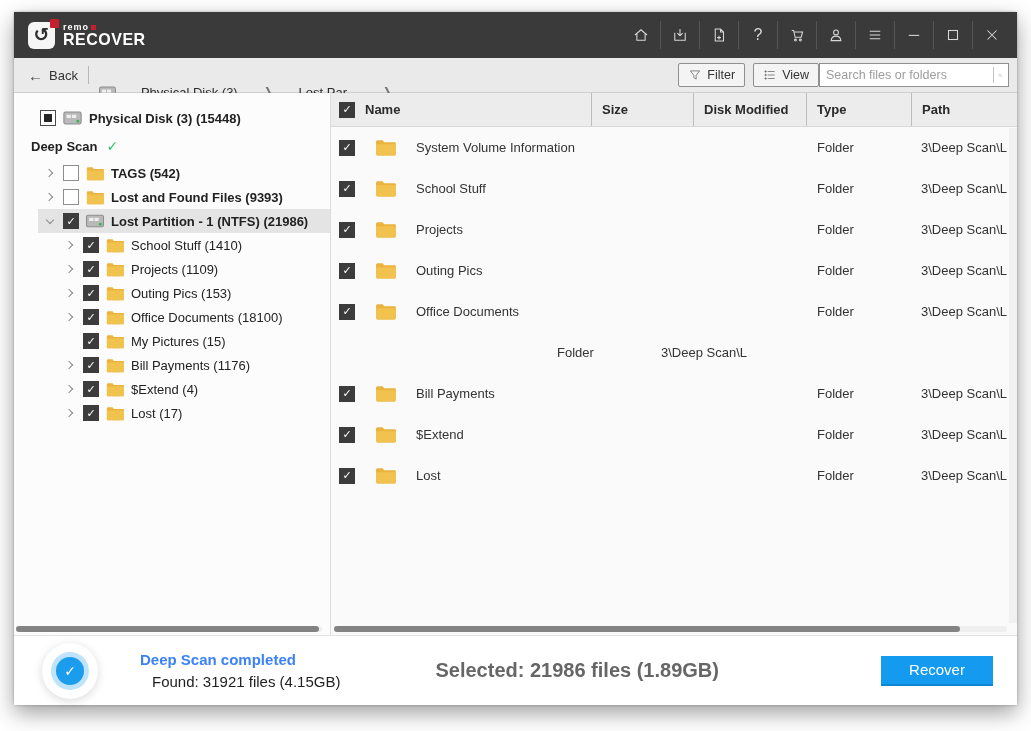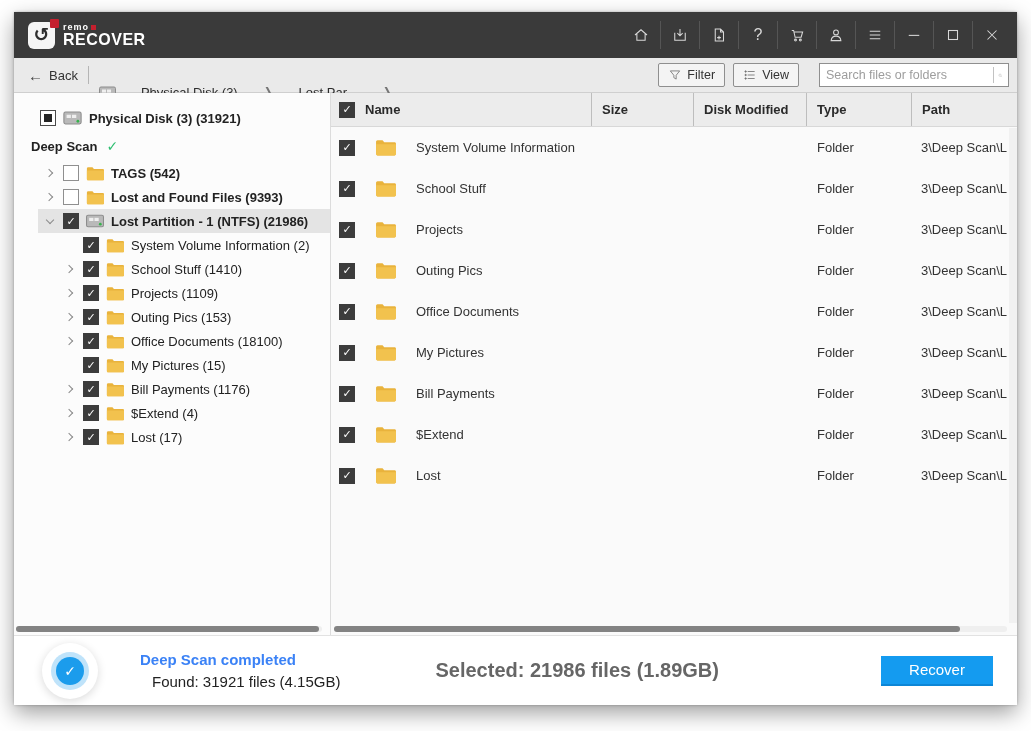--- a/index.html
+++ b/index.html
@@ -28,21 +28,21 @@
   
   .toolbar { height:35px; background:#eaeaea; border-bottom:1px solid #cfcfcf; display:flex; align-items:center; padding:0 8px 0 14px; flex:0 0 auto; }
   .back { display:flex; align-items:center; gap:6px; color:#333; font-size:13px; cursor:pointer; }
   .back .arr { font-size:15px; color:#444; }
   .vdiv { width:1px; height:18px; background:#b5b5b5; margin:0 10px; }
   .crumb { display:flex; align-items:center; gap:25px; color:#2d2d2d; font-size:13px;margin-top:34px; }
   .crumb .chev { color:#777; font-size:13px; transform:scaleX(.8); }
   .crumb-item { cursor:pointer; }
   .tool-btn { display:flex; align-items:center; gap:5px; background:#f4f4f4; border:1px solid #8f8f8f; border-radius:2px; height:24px; padding:0 9px; font-size:12.5px; color:#333; cursor:pointer; }
   .tool-btn svg { stroke:#6f6f6f; fill:none; stroke-width:1.4; }
-  .searchbox { display:flex; align-items:center; background:#fff; border:1px solid #8f8f8f; height:24px; width:190px; margin-left:20px; }
+  .searchbox { display:flex; align-items:center; background:#fff; border:1px solid #8f8f8f; height:24px; width:190px; margin-left:0; }
   .searchbox input { flex:1; border:none; outline:none; font-size:12.5px; padding:0 6px; color:#333; background:transparent; font-family:inherit; }
   .searchbox input::placeholder { color:#9d9d9d; }
   .searchbox .sdiv { width:1px; height:16px; background:#c2c2c2; }
   .searchbox svg { stroke:#7a7a7a; fill:none; stroke-width:1.3; margin:0 5px; }
   .spacer { flex:1; }
   
   .main { flex:1; display:flex; min-height:0; position:relative; }
   .tree-panel { width:317px; background:#fcfcfc; border-right:1px solid #dcdcdc; padding-top:12px; position:relative; overflow:hidden; }
   
   .tree-row, .tree-root, .scan-row { display:flex; align-items:center; gap:7px; height:24px; font-size:13px; color:#222; cursor:pointer; }
@@ -219,21 +219,21 @@
 
     <div class="tree-panel">
       <div class="tree-root">
         <span class="cb" data-state="indeterminate"></span>
         <svg width="19" height="14" viewBox="0 0 17 13">
             <rect x="0.5" y="1" width="16" height="11" rx="1.5" fill="#b9b9b9" stroke="#8d8d8d"></rect>
             <rect x="3" y="3.5" width="4" height="3" fill="#efefef"></rect>
             <rect x="8" y="3.5" width="4" height="3" fill="#efefef"></rect>
             <circle cx="13.5" cy="9.5" r="1.3" fill="#37b24d"></circle>
           </svg>
-        <span class="tree-label">Physical Disk (3) (31921)</span>
+        <span class="tree-label">Physical Disk (3) (15448)</span>
       </div>
       <div class="scan-row">
         <span>Deep Scan</span>
         <span class="scan-check">✓</span>
       </div>
 
         <div class="tree-row" data-level="1" data-sel="false" data-bold="true" data-icon="folder">
           <span class="arrow" data-arrow="collapsed"></span>
           <span class="cb" data-state="unchecked"></span>
           <span class="node-ic folder-ic">
@@ -267,32 +267,20 @@
             <svg width="18" height="14" viewBox="0 0 17 13">
               <rect x="0.5" y="1" width="16" height="11" rx="1.5" fill="#b9b9b9" stroke="#8d8d8d"></rect>
               <rect x="3" y="3.5" width="4" height="3" fill="#efefef"></rect>
               <rect x="8" y="3.5" width="4" height="3" fill="#efefef"></rect>
               <circle cx="13.5" cy="9.5" r="1.3" fill="#37b24d"></circle>
             </svg>
           </span>
           <span class="tree-label">Lost Partition - 1 (NTFS) (21986)</span>
         </div>
 
-        <div class="tree-row" data-level="2" data-sel="false" data-bold="false" data-icon="folder">
-          <span class="arrow" data-arrow="none"></span>
-          <span class="cb" data-state="checked"></span>
-          <span class="node-ic folder-ic">
-            <svg width="18" height="15" viewBox="0 0 20 16">
-              <path d="M1 2.5 C1 1.7 1.6 1 2.4 1 H7.2 L8.8 3 H18.6 C19.4 3 20 3.6 20 4.4 V14 C20 14.8 19.4 15.5 18.6 15.5 H2.4 C1.6 15.5 1 14.8 1 14 Z" fill="#e9b33c"></path>
-              <path d="M1 4.8 H20 V14 C20 14.8 19.4 15.5 18.6 15.5 H2.4 C1.6 15.5 1 14.8 1 14 Z" fill="#f2c24e"></path>
-            </svg>
-          </span>
-
-          <span class="tree-label">System Volume Information (2)</span>
-        </div>
 
         <div class="tree-row" data-level="2" data-sel="false" data-bold="false" data-icon="folder">
           <span class="arrow" data-arrow="collapsed"></span>
           <span class="cb" data-state="checked"></span>
           <span class="node-ic folder-ic">
             <svg width="18" height="15" viewBox="0 0 20 16">
               <path d="M1 2.5 C1 1.7 1.6 1 2.4 1 H7.2 L8.8 3 H18.6 C19.4 3 20 3.6 20 4.4 V14 C20 14.8 19.4 15.5 18.6 15.5 H2.4 C1.6 15.5 1 14.8 1 14 Z" fill="#e9b33c"></path>
               <path d="M1 4.8 H20 V14 C20 14.8 19.4 15.5 18.6 15.5 H2.4 C1.6 15.5 1 14.8 1 14 Z" fill="#f2c24e"></path>
             </svg>
           </span>
@@ -495,30 +483,20 @@
             </span>
             <span>Office Documents</span>
           </div>
           <div class="td td-size"></div>
           <div class="td td-date"></div>
           <div class="td td-type">Folder</div>
           <div class="td td-path">3\Deep Scan\L</div>
         </div>
 
         <div class="trow">
-          <div class="td td-name">
-            <span class="cb" data-state="checked"></span>
-            <span class="node-ic">
-              <svg width="21" height="17" viewBox="0 0 20 16">
-                <path d="M1 2.5 C1 1.7 1.6 1 2.4 1 H7.2 L8.8 3 H18.6 C19.4 3 20 3.6 20 4.4 V14 C20 14.8 19.4 15.5 18.6 15.5 H2.4 C1.6 15.5 1 14.8 1 14 Z" fill="#e9b33c"></path>
-                <path d="M1 4.8 H20 V14 C20 14.8 19.4 15.5 18.6 15.5 H2.4 C1.6 15.5 1 14.8 1 14 Z" fill="#f2c24e"></path>
-              </svg>
-            </span>
-            <span>My Pictures</span>
-          </div>
           <div class="td td-size"></div>
           <div class="td td-date"></div>
           <div class="td td-type">Folder</div>
           <div class="td td-path">3\Deep Scan\L</div>
         </div>
 
         <div class="trow">
           <div class="td td-name">
             <span class="cb" data-state="checked"></span>
             <span class="node-ic">

